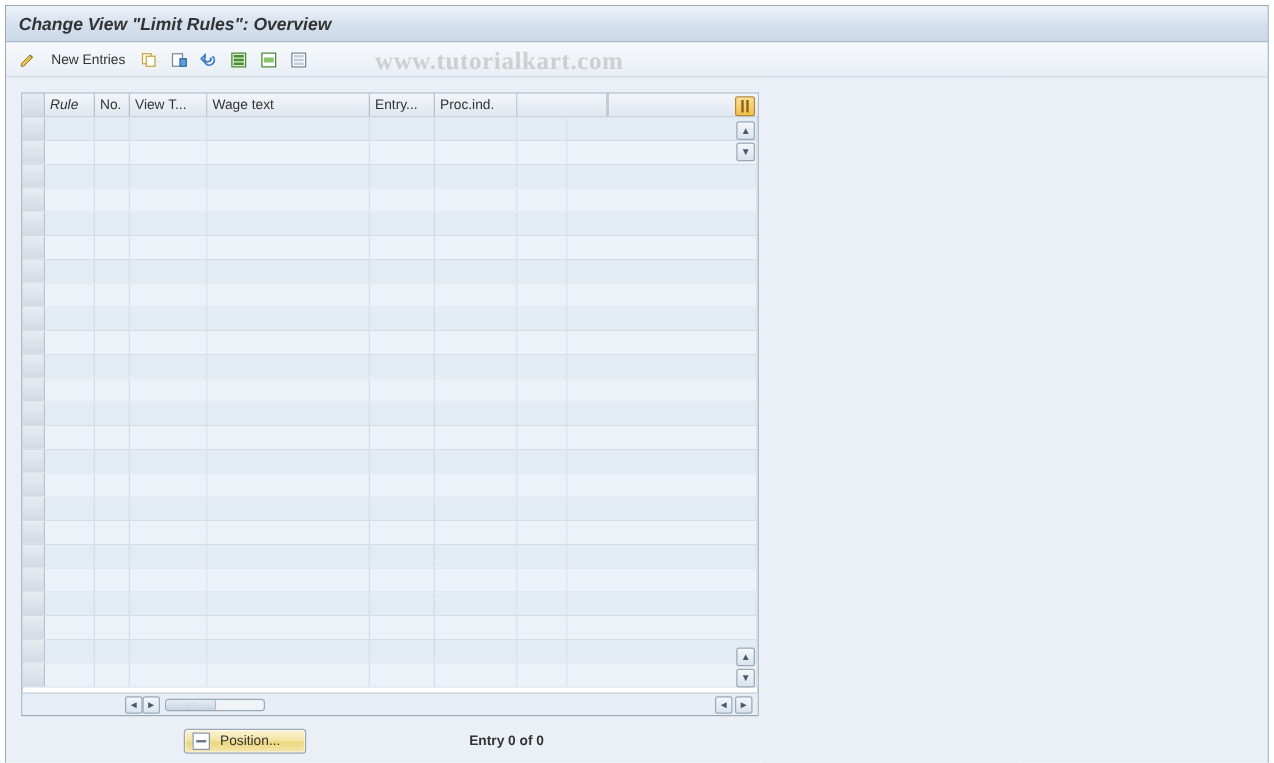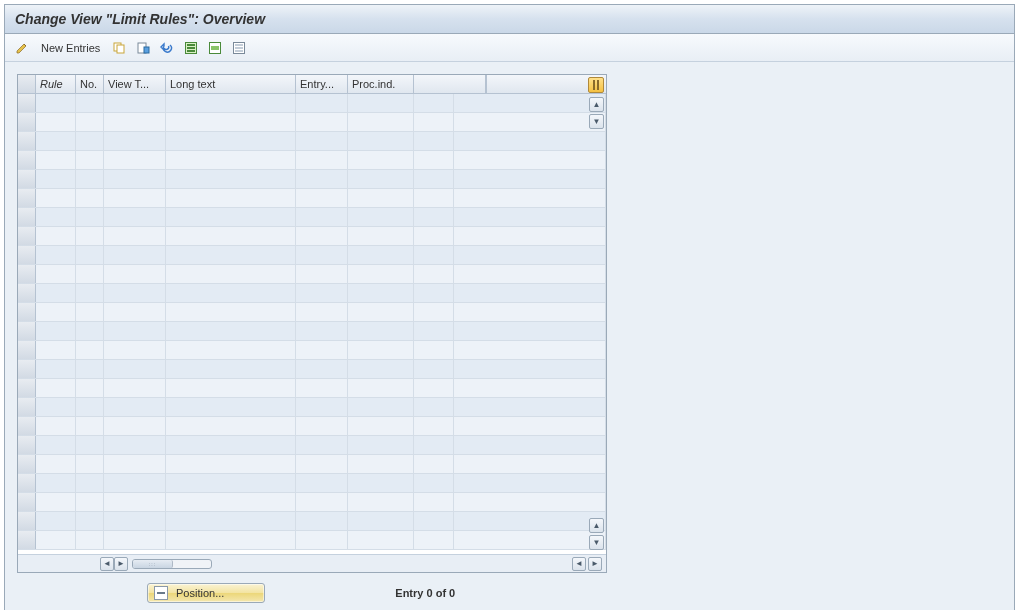--- a/index.html
+++ b/index.html
@@ -207,21 +207,21 @@
       align-items: center;
       padding: 10px 0 4px 130px;
       gap: 130px;
     }
     .position-btn {
       display: flex;
       align-items: center;
       border: 1px solid #9aa9b8;
       background: linear-gradient(to bottom, #faf3d4 0%, #f3e4a3 48%, #ecd77a 52%, #f4e7af 100%);
       border-radius: 3px;
-      padding: 2px 40px 2px 6px;
+      padding: 2px 20px 2px 6px;
       cursor: pointer;
       box-shadow: inset 0 0 0 1px rgba(255,255,255,0.5);
       font-size: 11px;
       color: #333;
     }
     .position-btn .pbicon {
       width: 14px; height: 14px;
       margin-right: 8px;
       background: #fff;
       border: 1px solid #8a98a8;
@@ -292,31 +292,32 @@
     <span class="toolbar-icon">
       <svg width="14" height="14" viewBox="0 0 14 14">
           <rect x="1.5" y="1.5" width="11" height="11" fill="#fff" stroke="#7a8a9a"></rect>
           <rect x="3" y="3" width="8" height="2" fill="#c3cdd8"></rect>
           <rect x="3" y="6" width="8" height="2" fill="#c3cdd8"></rect>
           <rect x="3" y="9" width="8" height="2" fill="#c3cdd8"></rect>
         </svg>
     </span>
   </div>
 
+  <div class="watermark">www.tutorialkart.com</div>
 
   <div class="content-area">
 
     <div class="grid-container">
 
       <div class="grid-header-row">
         <div class="grid-header-cell row-selector-header"></div>
         <div class="grid-header-cell col-rule">Rule</div>
         <div class="grid-header-cell col-no">No.</div>
         <div class="grid-header-cell col-wage">View T...</div>
-        <div class="grid-header-cell col-long">Long text</div>
+        <div class="grid-header-cell col-long">Wage text</div>
         <div class="grid-header-cell col-perce">Entry...</div>
         <div class="grid-header-cell col-proc">Proc.ind.</div>
         <div class="grid-header-cell col-last" style="flex:1"></div>
         <div style="width:120px;border-left:1px solid #b5c2d1;background:linear-gradient(to bottom,#f3f6fa,#e0e7ef);position:relative"></div>
       </div>
 
       <div class="grid-body" id="grid-body">
           <div class="grid-row">
             <div class="grid-cell row-selector"></div>
             <div class="grid-cell col-rule"></div>

